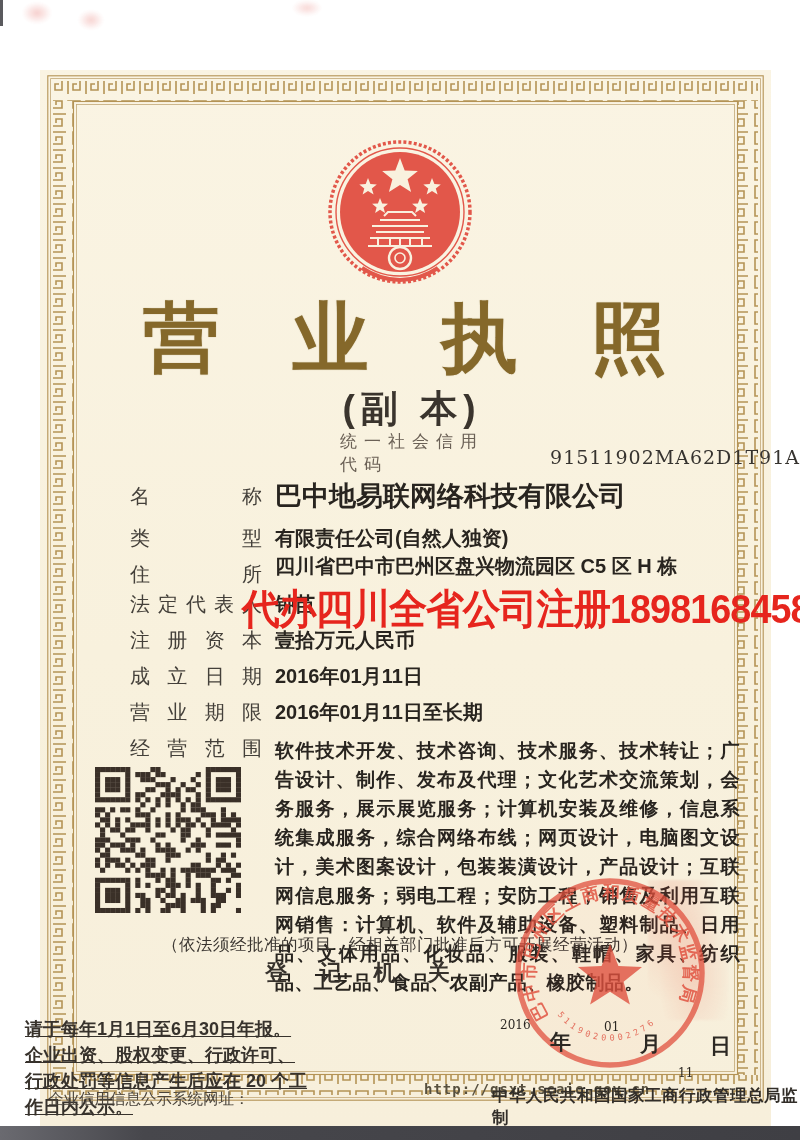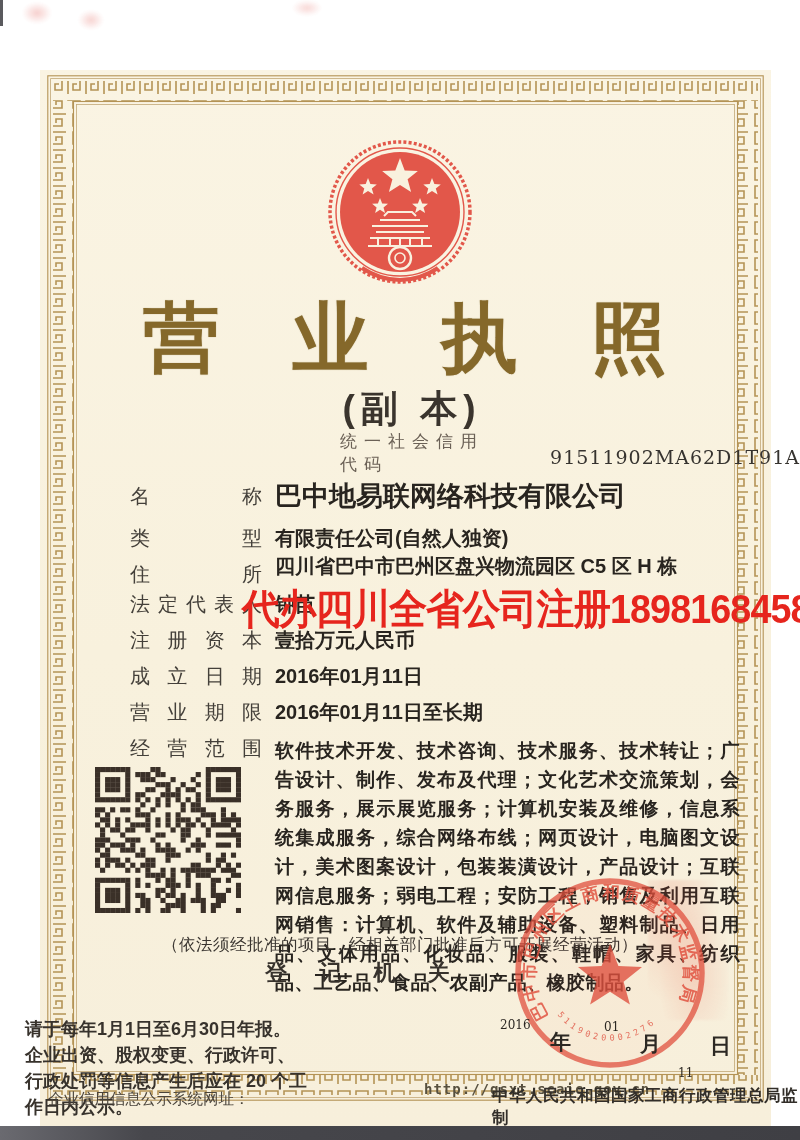--- a/index.html
+++ b/index.html
@@ -59,21 +59,21 @@
                           radial-gradient(ellipse at 60% 70%,rgba(224,80,62,.3),rgba(224,80,62,0) 55%);}
 
   .date-row{position:absolute;z-index:5;color:#2c2823;}
   .dnum{font-family:"DejaVu Serif","Liberation Serif",serif;font-size:12px;position:absolute;}
   .dunit{font-size:21px;font-weight:700;position:absolute;}
   .dy{left:500px;top:1018px;} .dyu{left:550px;top:1028px;}
   .dm{left:604px;top:1020px;} .dmu{left:640px;top:1030px;}
   .dd{left:678px;top:1066px;} .ddu{left:710px;top:1032px;}
 
   .annual{position:absolute;left:25px;top:1016px;width:360px;z-index:6;
-          font-size:18px;font-weight:600;color:#37322c;line-height:26px;}
+          font-size:18px;font-weight:600;color:#37322c;line-height:26px;text-decoration:underline;}
   .url{position:absolute;left:424px;top:1081px;z-index:6;
        font-family:"DejaVu Sans Mono","Liberation Mono",monospace;
        font-size:14px;font-weight:700;color:#57503f;letter-spacing:1px;}
   .site-label{position:absolute;left:48px;top:1089px;z-index:6;font-size:15.5px;color:#4a443c;}
   .supervisor{position:absolute;left:492px;top:1085px;z-index:6;
               font-size:16.5px;font-weight:700;color:#322e29;letter-spacing:.5px;}
 </style>
 </head>
 <body>
 

